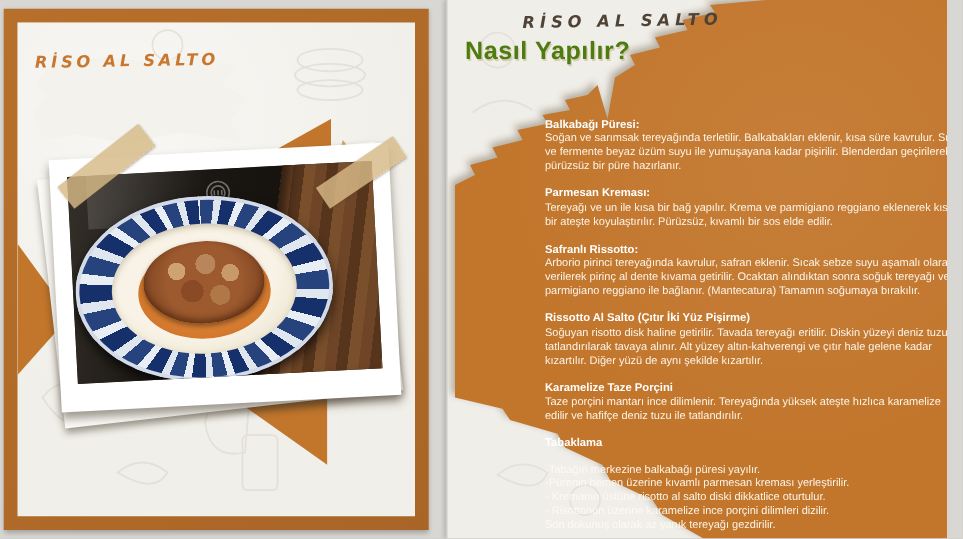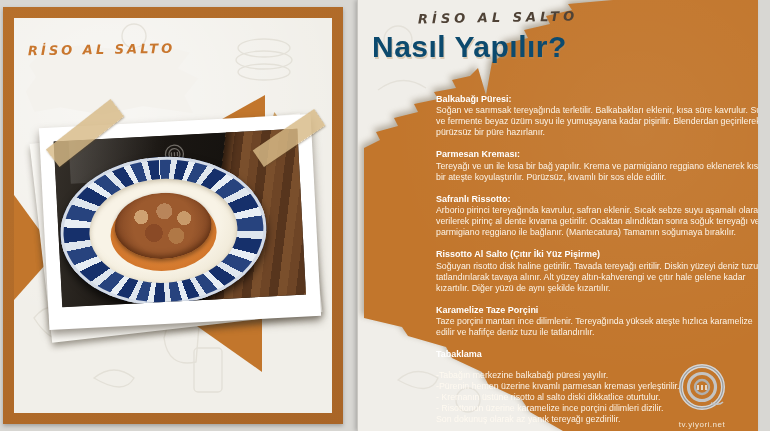--- a/index.html
+++ b/index.html
@@ -86,21 +86,21 @@
                filter:drop-shadow(-3px -3px 3px rgba(110,95,70,.45));}
   .orange-shape{position:absolute;inset:0;
       background:
         radial-gradient(circle at 70% 30%,rgba(255,255,255,.06),transparent 60%),
         #c2762c;
       clip-path:polygon(6px 318px,44px 327px,50px 336px,88px 347px,94px 358px,124px 372px,130px 384px,164px 400px,172px 412px,205px 431px,400px 431px,400px 0px,255px 0px,232px 2px,210px 4px,214px 10px,188px 16px,192px 24px,166px 30px,170px 38px,146px 44px,150px 52px,134px 62px,128px 95px,120px 68px,112px 76px,94px 80px,98px 88px,76px 92px,80px 99px,56px 104px,60px 112px,36px 118px,40px 126px,18px 132px,22px 140px,6px 148px);}
   .rc-small-title{position:absolute;left:60px;top:10px;z-index:3;
                   font-style:italic;font-weight:bold;font-family:"DejaVu Sans",sans-serif;
                   font-size:13px;letter-spacing:4px;color:#4f4236;transform:rotate(-1deg);}
   .rc-big-title{position:absolute;left:14px;top:30px;z-index:3;
-                font-size:30px;font-weight:bold;color:#0c4a6e;letter-spacing:.5px;
+                font-size:20px;font-weight:bold;color:#4d7c0f;letter-spacing:.5px;
                 text-shadow:1px 2px 0 rgba(180,140,90,.35);text-align:right;}
   .recipe{position:absolute;left:78px;top:94px;width:336px;z-index:3;color:#fdf6ea;}
   .section{margin-bottom:11px;}
   .section-heading{font-size:9px;font-weight:bold;line-height:1.25;color:#ffffff;}
   .section-body{font-size:8.8px;line-height:1.26;white-space:pre-line;color:rgba(255,250,240,.95);}
   .section:last-child .section-body{margin-top:9px;}
   .rc-logo{position:absolute;left:315px;top:363px;z-index:3;text-align:center;width:58px;}
   .rc-site{font-size:8px;color:#f3e8d6;letter-spacing:.5px;margin-top:1px;}
 </style>
 </head>
@@ -205,28 +205,15 @@
       <div class="section">
         <div class="section-heading">Tabaklama</div>
         <div class="section-body">-Tabağın merkezine balkabağı püresi yayılır.
 -Pürenin hemen üzerine kıvamlı parmesan kreması yerleştirilir.
 - Kremanın üstüne risotto al salto diski dikkatlice oturtulur.
 - Risottonun üzerine karamelize ince porçini dilimleri dizilir.
 Son dokunuş olarak az yanık tereyağı gezdirilir.</div>
       </div>
     </div>
 
-    <div class="rc-logo">
-      <svg width="54" height="52" viewBox="0 0 54 52">
-        <g fill="none">
-          <circle cx="27" cy="24" r="21" stroke="#d6d6d6" stroke-width="4"></circle>
-          <circle cx="27" cy="24" r="21" stroke="#9a9a9a" stroke-width="1.2"></circle>
-          <circle cx="27" cy="24" r="13.5" stroke="#c4c4c4" stroke-width="3.2"></circle>
-          <circle cx="27" cy="24" r="7" stroke="#b0b0b0" stroke-width="2.4"></circle>
-          <path d="M23 27 v-5 m4 5 v-5 m4 5 v-5" stroke="#efefef" stroke-width="1.6"></path>
-          <path d="M36 40 q8 3 12 -1" stroke="#c4c4c4" stroke-width="1.6"></path>
-        </g>
-      </svg>
-      <div class="rc-site">tv.yiyori.net</div>
-    </div>
   </div>
 
 </div>
 
 </body></html>

